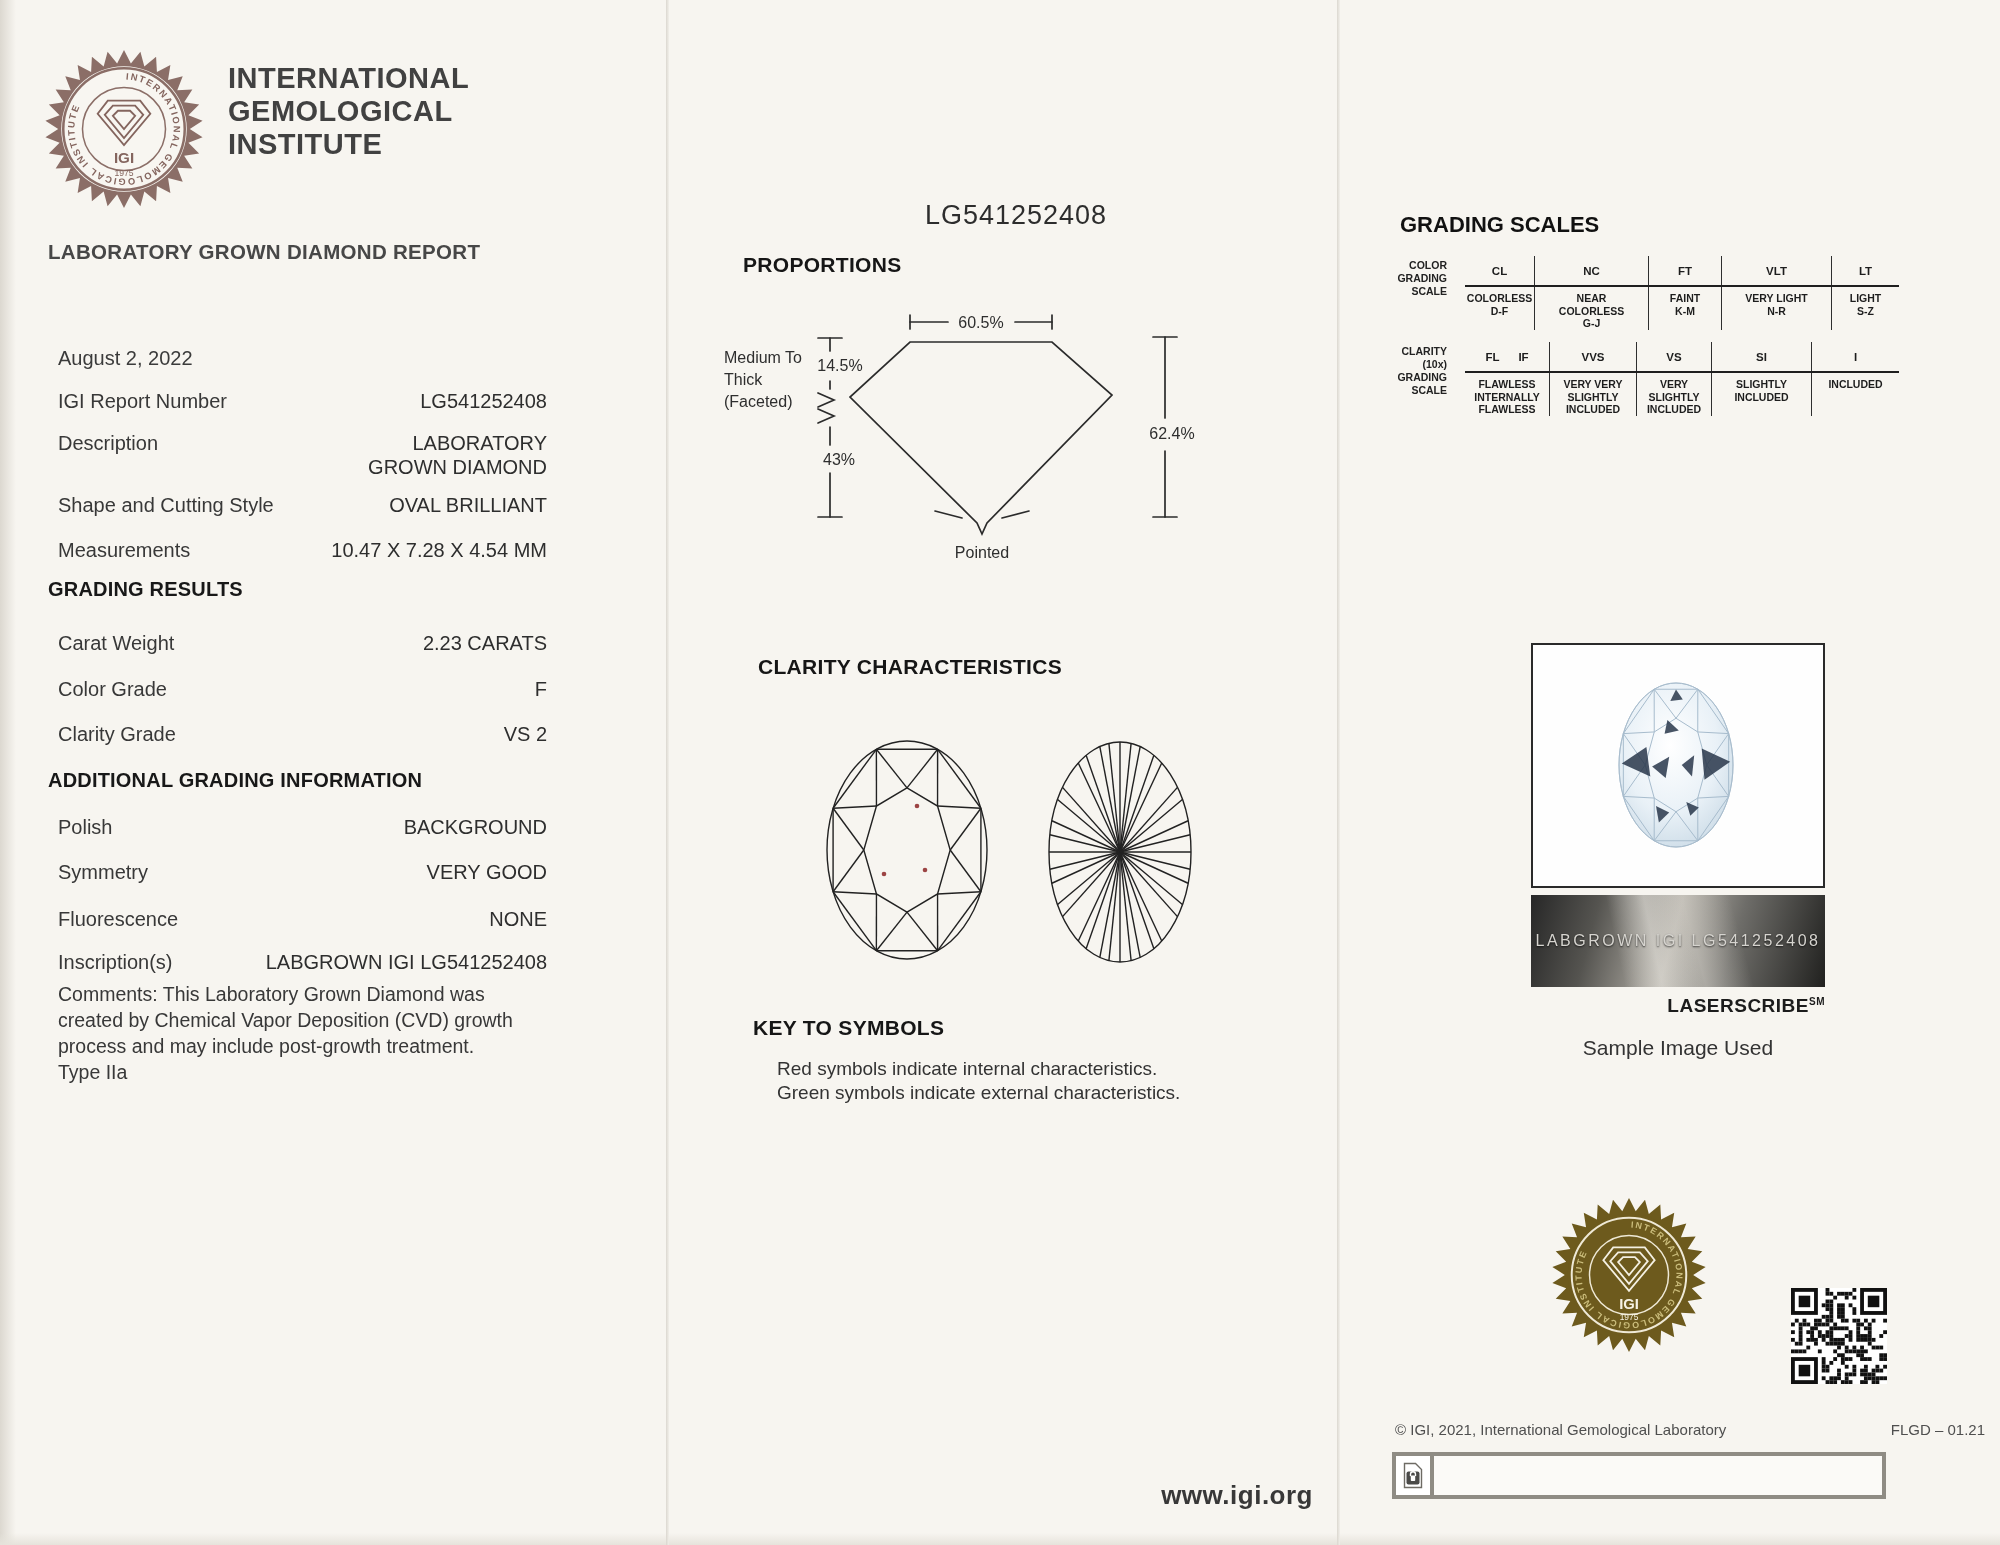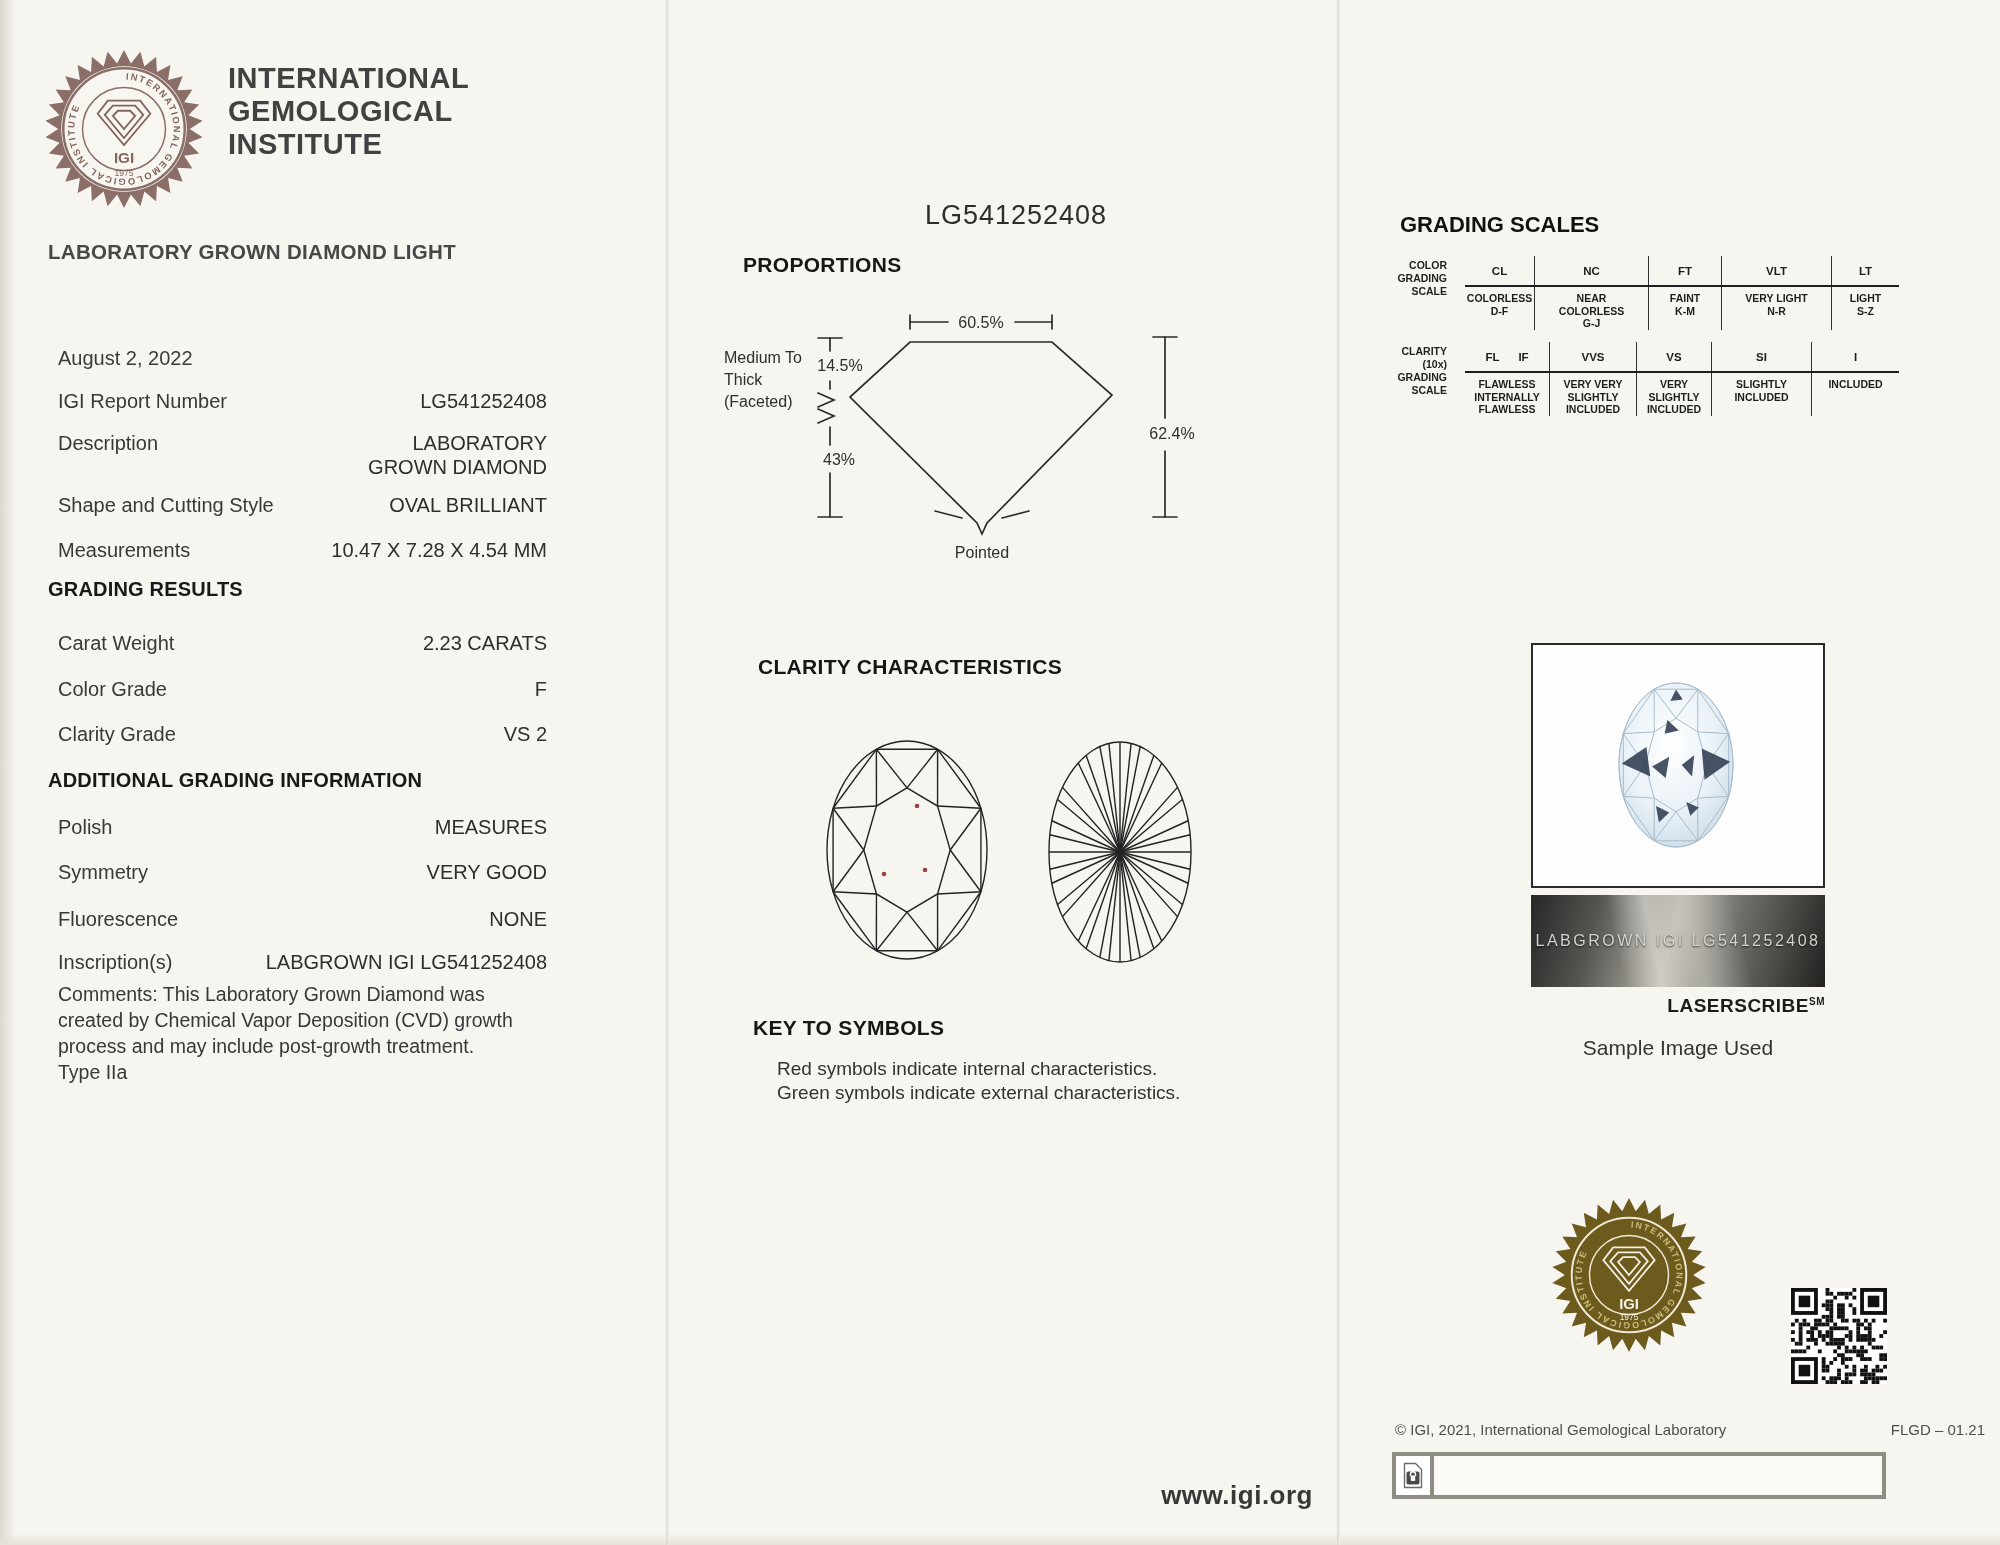--- a/index.html
+++ b/index.html
@@ -83,21 +83,21 @@
     <path d="M69,57 H91 L99,66 L80,89 L61,66 Z"></path>
     <path d="M74,62 H86 L91,67 L80,80 L69,67 Z"></path>
   </g>
   <text x="80" y="114" text-anchor="middle" font-size="15" font-weight="bold" fill="#84655e">IGI</text>
   <text x="80" y="126" text-anchor="middle" font-size="8.5" fill="#84655e">1975</text>
 </svg>
 
 <div class="abs org-title" style="white-space:pre-line">INTERNATIONAL
 GEMOLOGICAL
 INSTITUTE</div>
-<div class="abs report-type">LABORATORY GROWN DIAMOND LIGHT</div>
+<div class="abs report-type">LABORATORY GROWN DIAMOND REPORT</div>
 <div class="abs date">August 2, 2022</div>
 
 <div class="abs field-row" style="top:390px">
   <span>IGI Report Number</span>
   <span class="val">LG541252408</span>
 </div>
 <div class="abs field-row" style="top:432px">
   <span>Description</span>
   <span class="val val-wrap">LABORATORY GROWN DIAMOND</span>
 </div>
@@ -122,21 +122,21 @@
 </div>
 <div class="abs field-row" style="top:723px">
   <span>Clarity Grade</span>
   <span class="val">VS 2</span>
 </div>
 
 <div class="abs section-h" style="top:769px">ADDITIONAL GRADING INFORMATION</div>
 
 <div class="abs field-row" style="top:816px">
   <span>Polish</span>
-  <span class="val">MEASURES</span>
+  <span class="val">BACKGROUND</span>
 </div>
 <div class="abs field-row" style="top:861px">
   <span>Symmetry</span>
   <span class="val">VERY GOOD</span>
 </div>
 <div class="abs field-row" style="top:908px">
   <span>Fluorescence</span>
   <span class="val">NONE</span>
 </div>
 <div class="abs field-row" style="top:951px">

